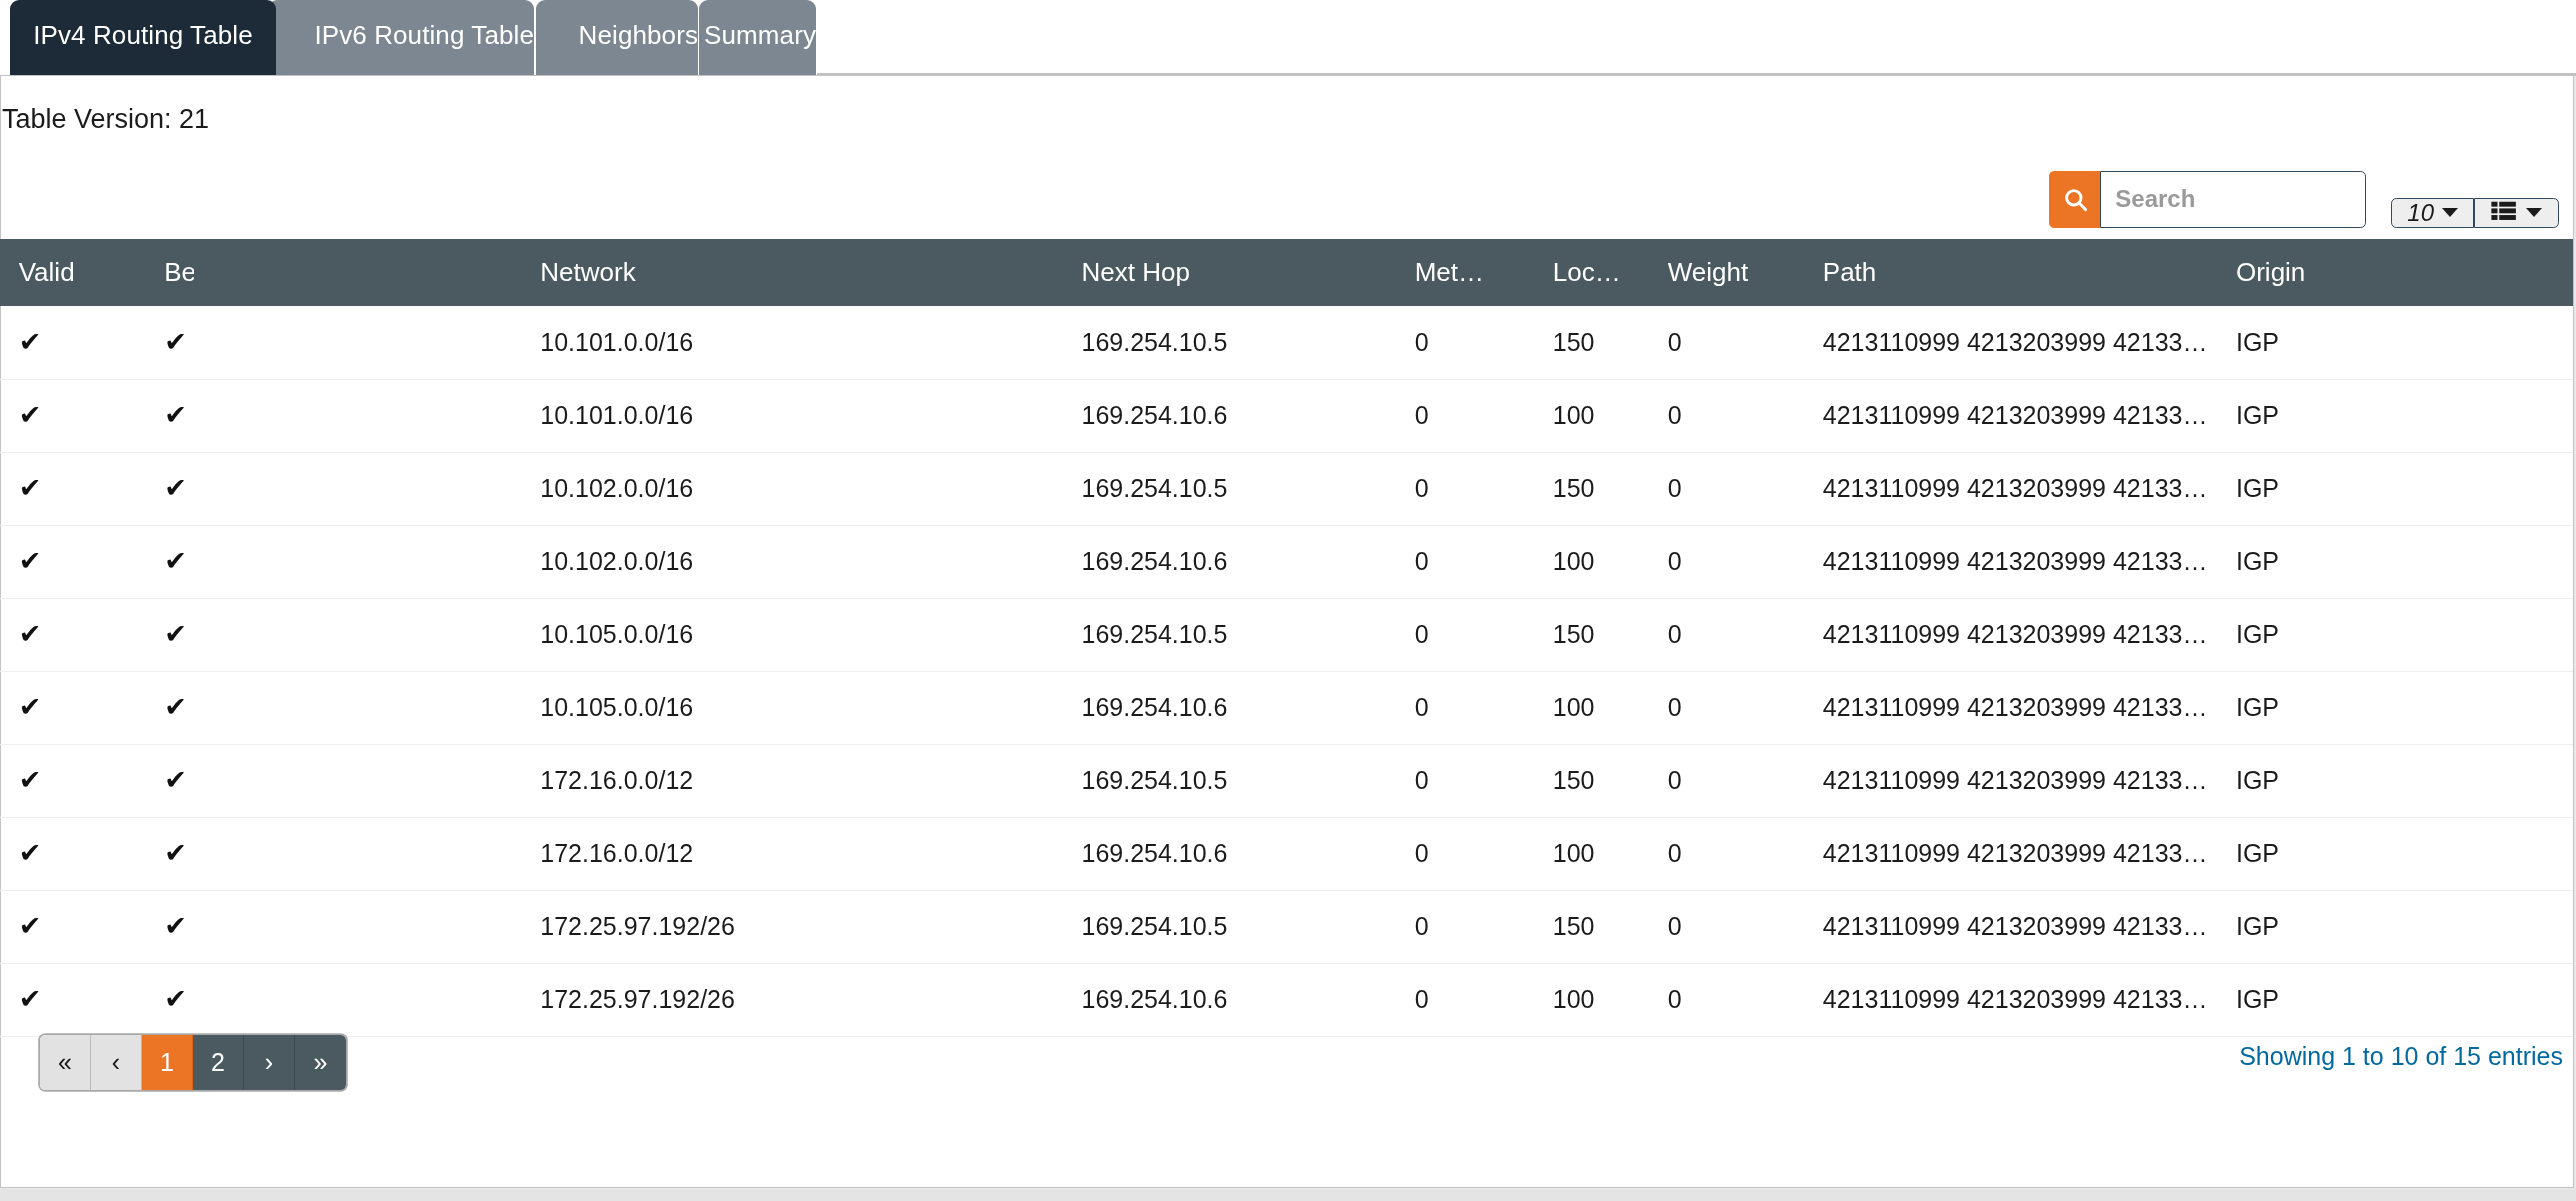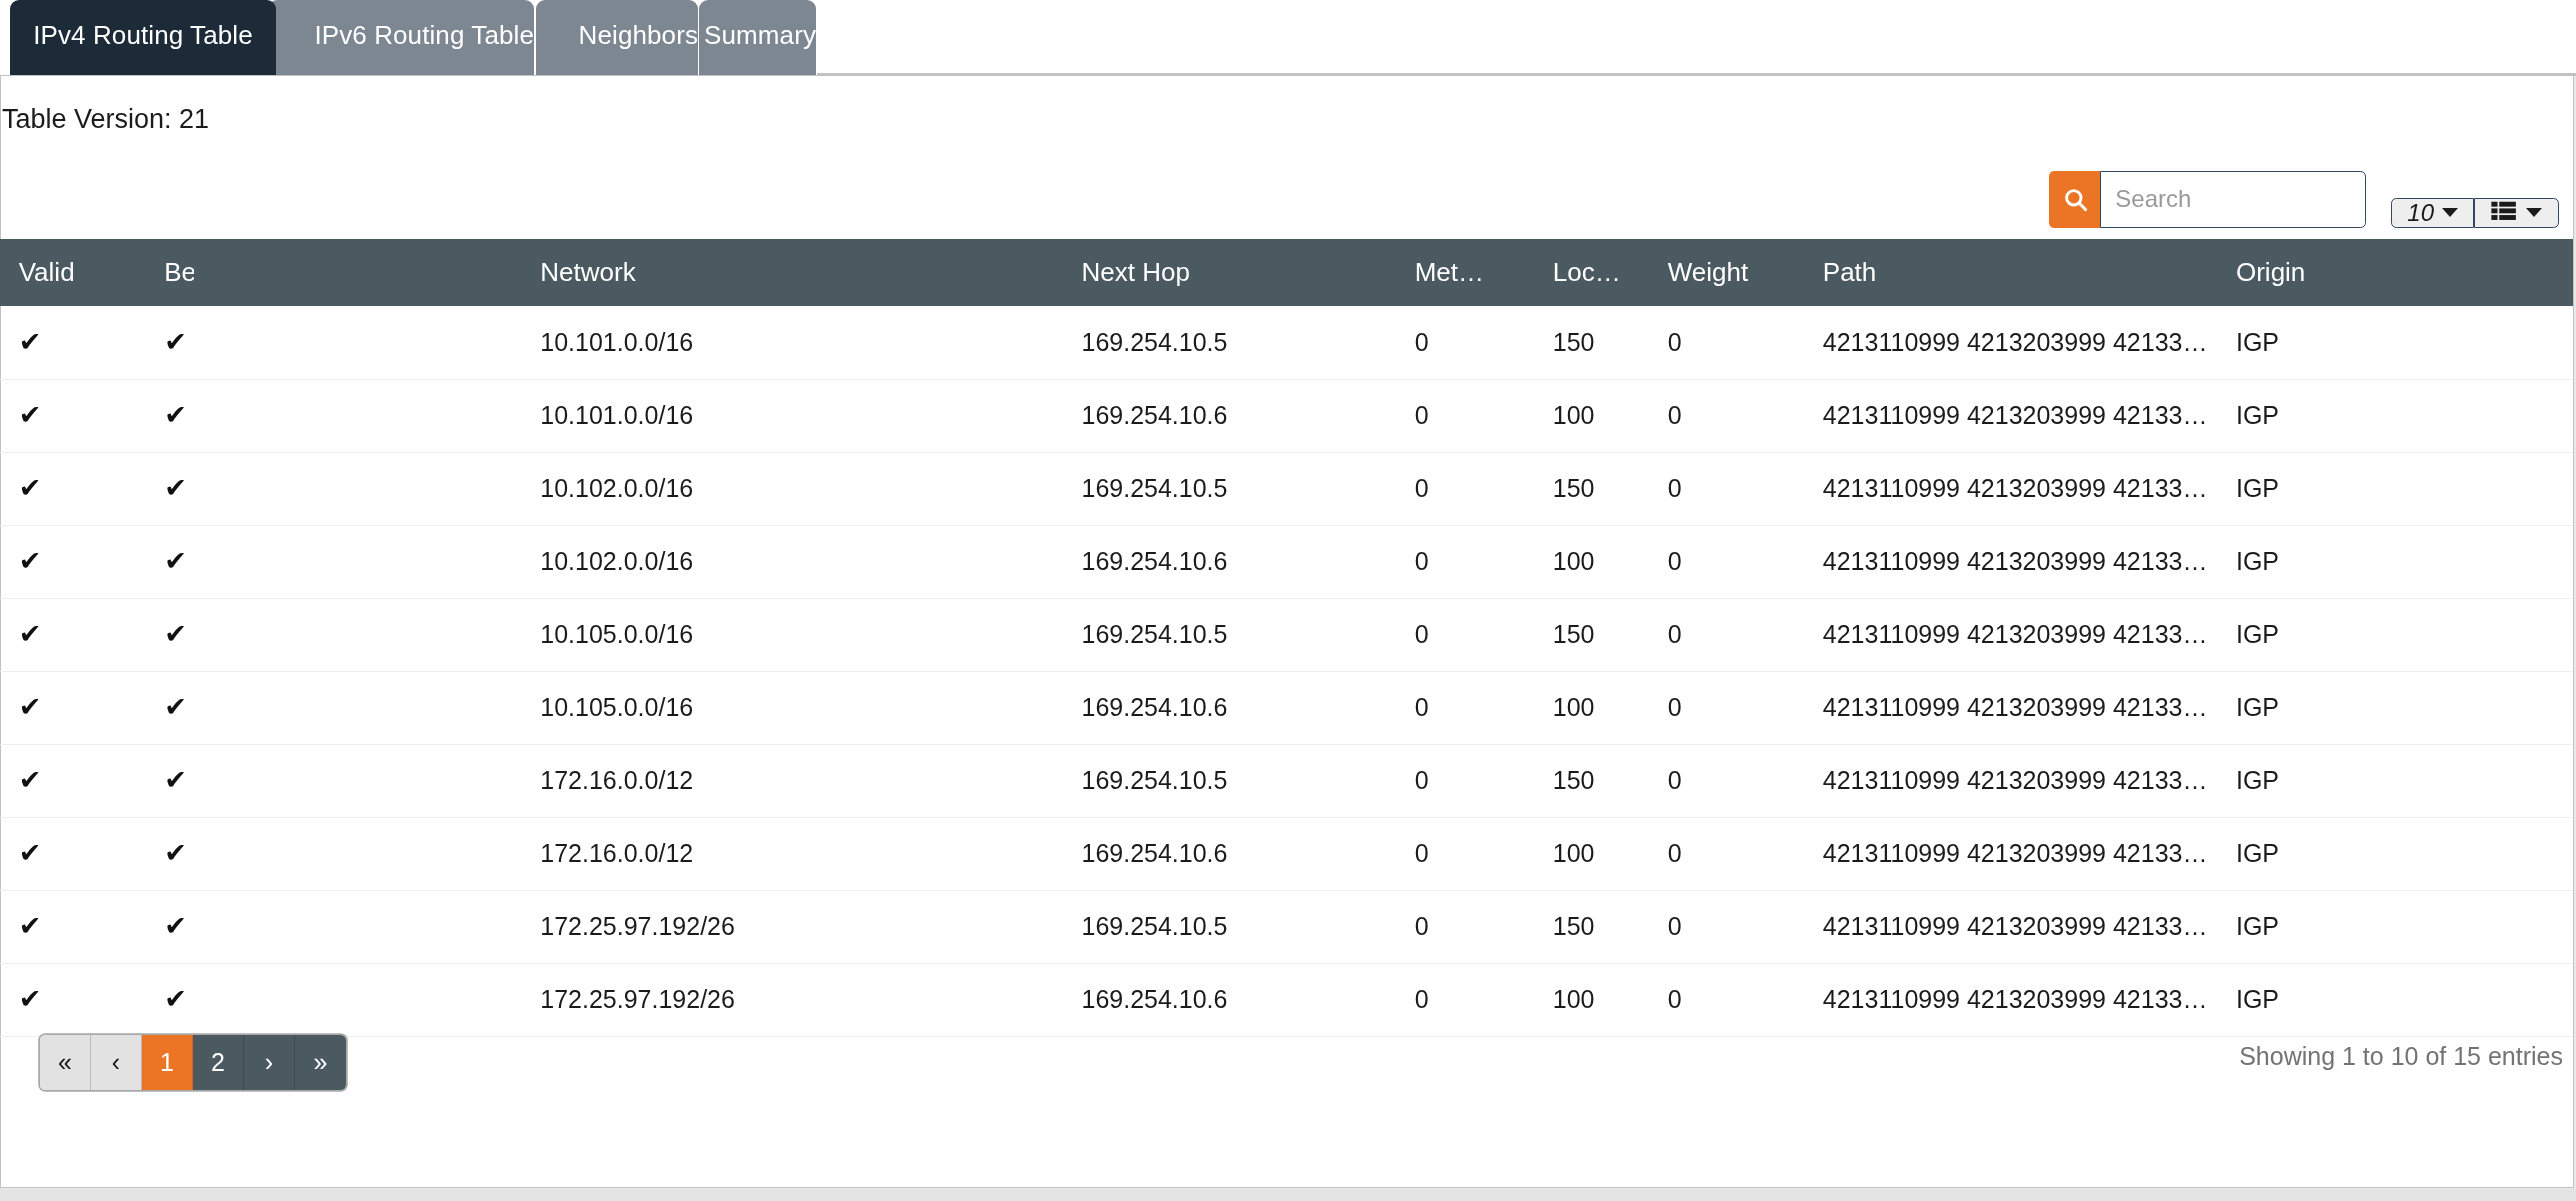--- a/index.html
+++ b/index.html
@@ -94,20 +94,21 @@
   .search-input {
     width: 266px;
     border: 1.8px solid #31475c;
     border-radius: 0 5.3px 5.3px 0;
     background: #ffffff;
     font-size: 24px;
     color: #0f172a;
     padding: 0 14px;
     outline: none;
     font-family: "Liberation Sans", sans-serif;
+    font-weight: bold;
   }
   .search-input::placeholder { color: #9a9a9a; }
 
   .btngroup { display: flex; align-items: flex-end; height: 57px; font-style: italic; }
   .gbtn {
     background: #eeeeee;
     border: 1.8px solid #31475c;
     display: flex; align-items: center; justify-content: center;
     gap: 8px;
     cursor: pointer;
@@ -194,21 +195,21 @@
   }
   .pg.dark { background: #4b5a61; color: #ffffff; border-right: 0.9px solid #3d4a50; }
   .pg.active { background: #ec7425; color: #ffffff; border-right: 0.9px solid #d9641a; }
   .pg:last-child { border-right: none; }
 
   #entries {
     position: absolute;
     right: 9px;
     top: 25px;
     font-size: 25px;
-    color: #737373;
+    color: #0369a1;
   }
 
   
   #pagebg-bottom {
     position: absolute;
     top: 1189px; left: 0;
     width: 2576px; height: 12.4px;
     background: #e4e4e4;
   }
 </style>

